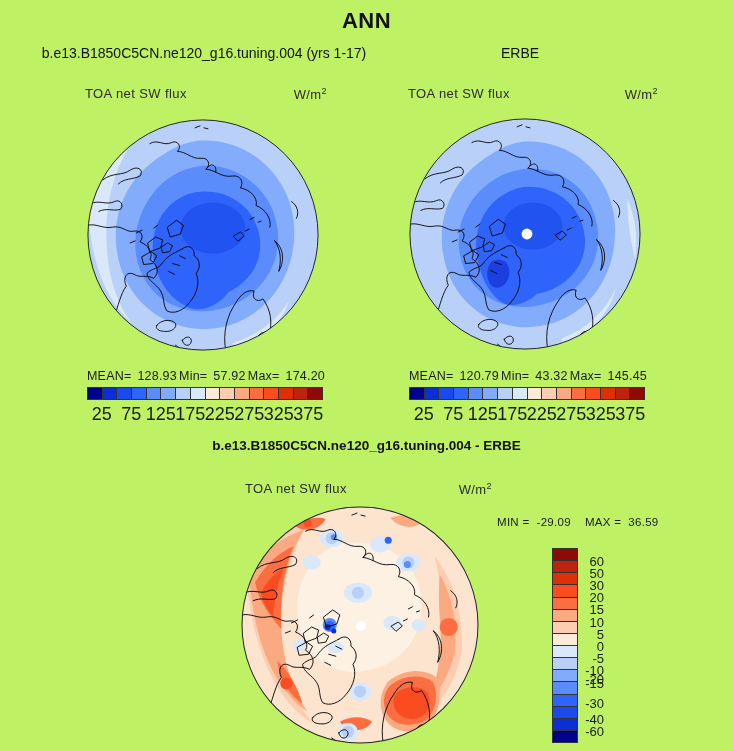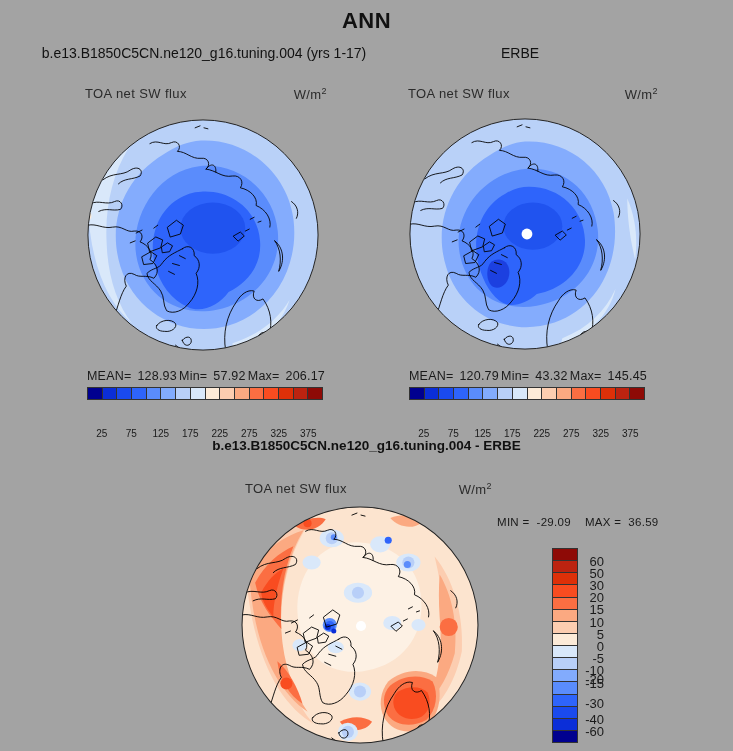--- a/index.html
+++ b/index.html
@@ -1,31 +1,31 @@
 <!DOCTYPE html>
 <html><head>
 <meta charset="utf-8">
 <style>
   html,body{margin:0;padding:0;background:#ffffff;}
-  .fig{position:relative;width:733px;height:751px;background:#a3a3a3;overflow:hidden;
+  .fig{position:relative;width:733px;height:751px;background:#bef264;overflow:hidden;
        font-family:"Liberation Sans",sans-serif;color:#111;}
   .abs{position:absolute;}
   .title{left:0;top:8px;width:733px;text-align:center;font-size:22px;font-weight:700;letter-spacing:.5px;}
   .subtitle{top:45px;font-size:14px;font-weight:400;white-space:nowrap;}
   .sub-left{left:24px;width:360px;text-align:center;}
   .sub-right{left:420px;width:200px;text-align:center;}
   .midtitle{left:0;top:438px;width:733px;text-align:center;font-size:13.5px;font-weight:700;}
   .maplabels{display:flex;justify-content:space-between;font-size:13px;color:#2b2b2b;letter-spacing:.4px;white-space:nowrap;}
   .units sup{font-size:9px;vertical-align:5px;}
   .stats{display:flex;justify-content:space-between;font-size:12.5px;color:#1a1a1a;letter-spacing:.2px;white-space:nowrap;}
   .sg{display:flex;gap:6px;text-align:right;}
   .cbar{display:flex;height:13px;}
   .cbar i{flex:1;border:1px solid #333;margin-left:-1px;}
   .cbar i:first-child{margin-left:0;}
-  .ticks{position:absolute;font-size:10px;color:#1a1a1a;margin-top:24px;}
+  .ticks{position:absolute;font-size:18px;color:#1a1a1a;}
   .ticks span{position:absolute;transform:translateX(-50%);white-space:nowrap;}
   .vbar{display:flex;flex-direction:column;width:26px;height:195px;}
   .vbar i{flex:1;border:1px solid #333;margin-top:-1px;}
   .vbar i:first-child{margin-top:0;}
   .vticks{position:absolute;left:582px;top:548px;width:22px;height:195px;font-size:13px;color:#1a1a1a;}
   .vticks span{position:absolute;right:0;white-space:nowrap;}
   .minmax{display:flex;gap:14px;font-size:11.5px;letter-spacing:.3px;color:#1a1a1a;white-space:nowrap;}
   .minmax .sg{gap:7px;}
   svg.map{position:absolute;}
 </style>
@@ -119,21 +119,21 @@
     <span class="sg">
         <span>MEAN=</span>
         <span>128.93</span>
       </span>
     <span class="sg">
         <span>Min=</span>
         <span>57.92</span>
       </span>
     <span class="sg">
         <span>Max=</span>
-        <span>206.17</span>
+        <span>174.20</span>
       </span>
   </div>
   <div class="abs cbar" style="left:87px;top:387px;width:236px">
     <i style="background-color: rgb(0, 0, 143);"></i>
       <i style="background-color: rgb(11, 46, 216);"></i>
       <i style="background-color: rgb(26, 74, 238);"></i>
       <i style="background-color: rgb(46, 100, 251);"></i>
       <i style="background-color: rgb(90, 140, 252);"></i>
       <i style="background-color: rgb(130, 171, 253);"></i>
       <i style="background-color: rgb(184, 207, 248);"></i>

